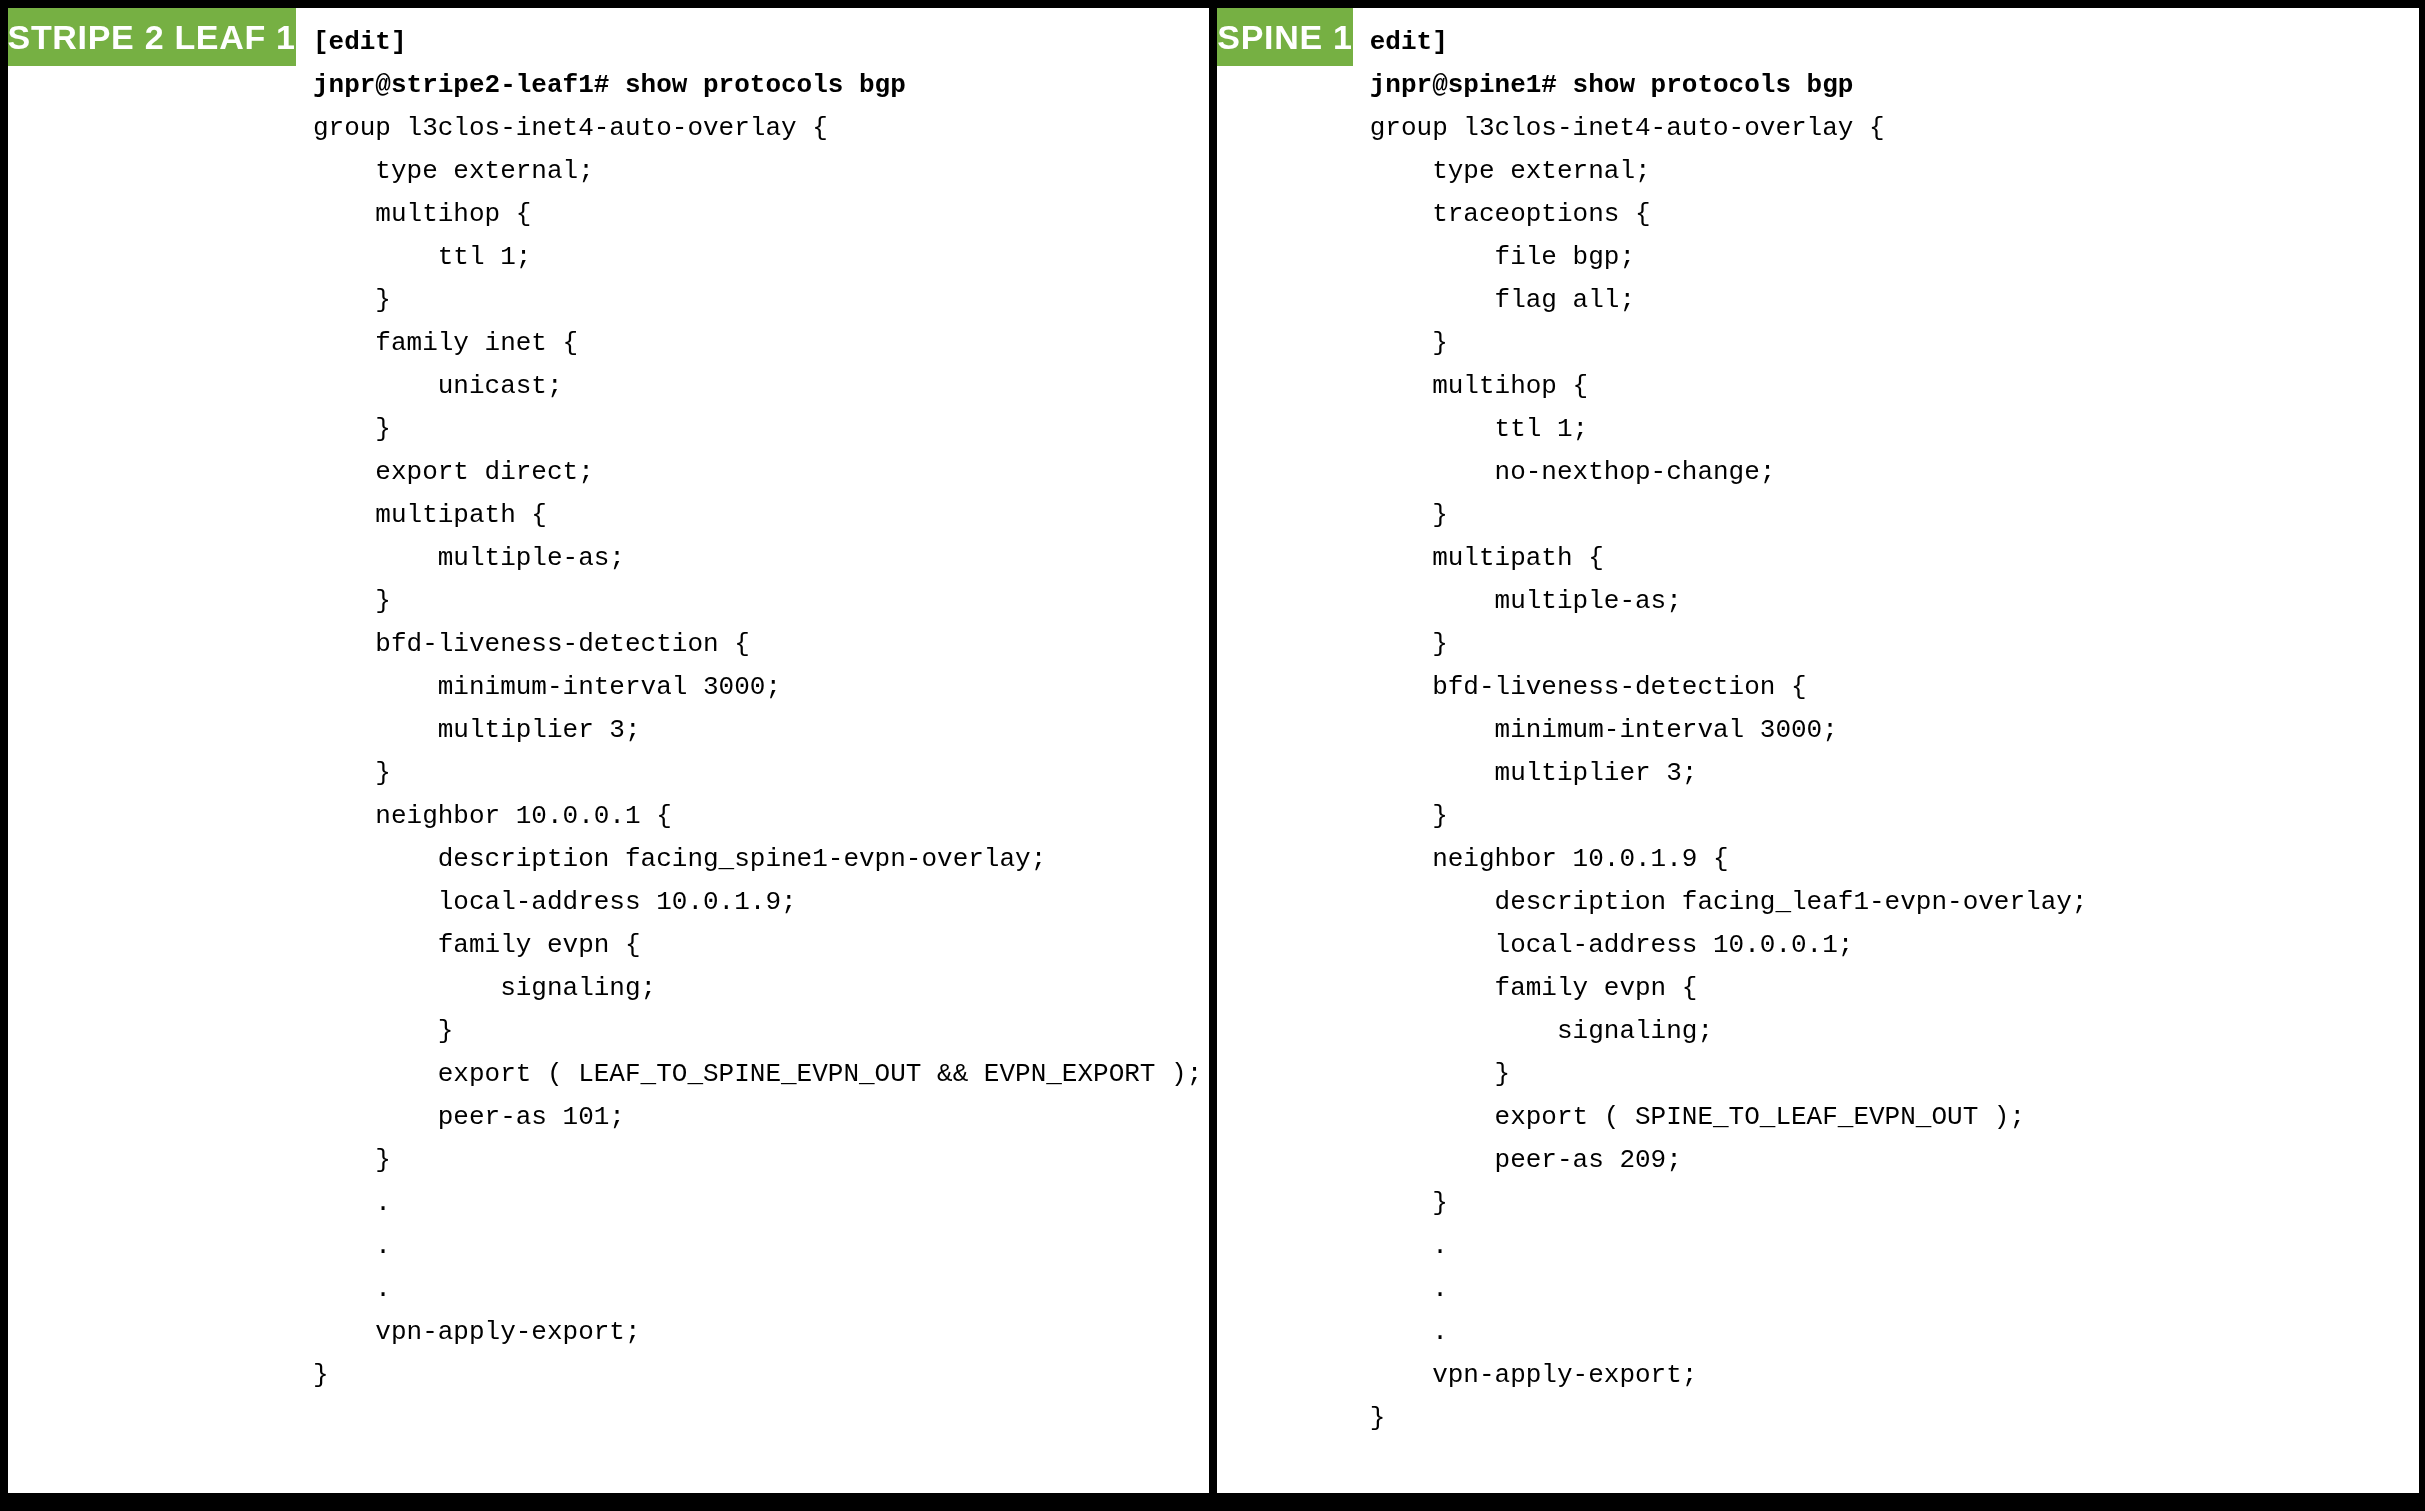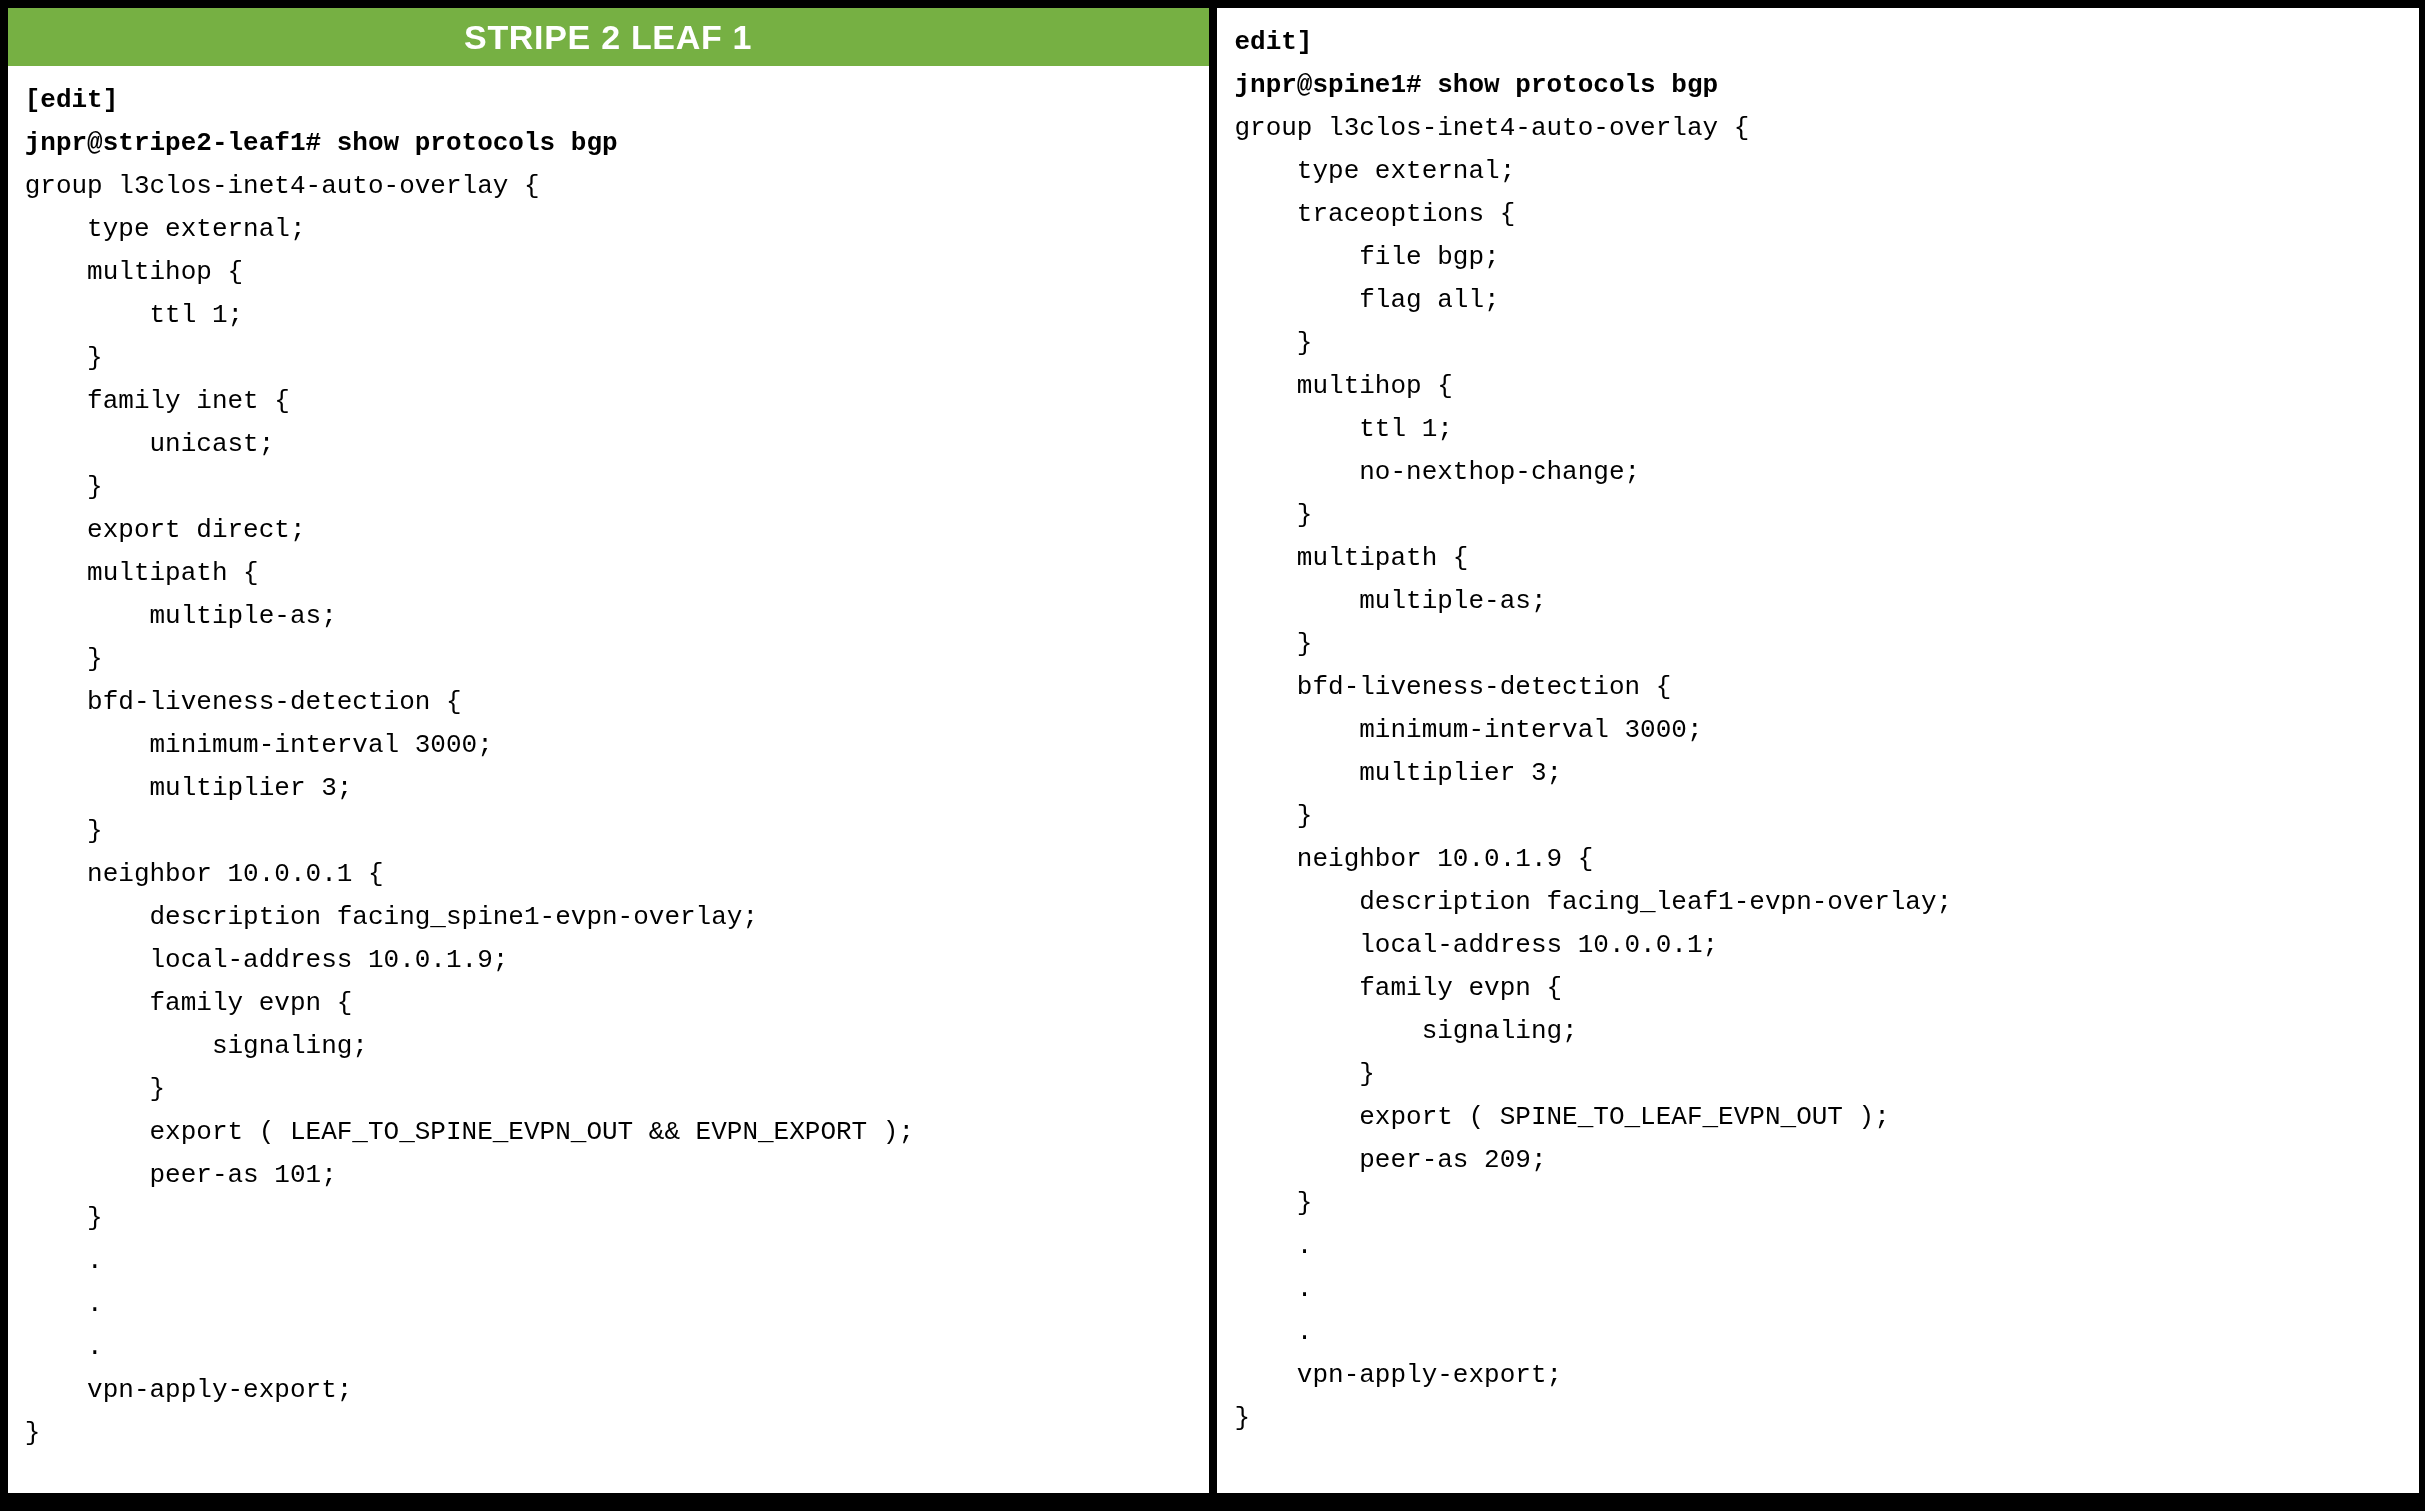--- a/index.html
+++ b/index.html
@@ -16,21 +16,21 @@
     padding: 6.5px 6.5px 17px 6.5px;
     display: flex;
     gap: 6.5px;
   }
   .panel {
     flex: 1 1 0;
     background: #ffffff;
     border: 1.3px solid #000000;
     box-sizing: border-box;
     display: flex;
-    flex-direction: column;
+    flex-direction: row;
     overflow: hidden;
   }
   .panel-header {
     background: #76b043;
     color: #ffffff;
     font-family: "Liberation Sans", sans-serif;
     font-weight: bold;
     font-size: 34px;
     text-align: center;
     line-height: 58px;
@@ -60,17 +60,18 @@
 <body>
 
 <div class="frame">
 
   <section class="panel">
     <header class="panel-header">STRIPE 2 LEAF 1</header>
     <div class="code"><div class="code-line bold">[edit]</div><div class="code-line bold">jnpr@stripe2-leaf1# show protocols bgp</div><div class="code-line">group l3clos-inet4-auto-overlay {</div><div class="code-line">    type external;</div><div class="code-line">    multihop {</div><div class="code-line">        ttl 1;</div><div class="code-line">    }</div><div class="code-line">    family inet {</div><div class="code-line">        unicast;</div><div class="code-line">    }</div><div class="code-line">    export direct;</div><div class="code-line">    multipath {</div><div class="code-line">        multiple-as;</div><div class="code-line">    }</div><div class="code-line">    bfd-liveness-detection {</div><div class="code-line">        minimum-interval 3000;</div><div class="code-line">        multiplier 3;</div><div class="code-line">    }</div><div class="code-line">    neighbor 10.0.0.1 {</div><div class="code-line">        description facing_spine1-evpn-overlay;</div><div class="code-line">        local-address 10.0.1.9;</div><div class="code-line">        family evpn {</div><div class="code-line">            signaling;</div><div class="code-line">        }</div><div class="code-line">        export ( LEAF_TO_SPINE_EVPN_OUT &amp;&amp; EVPN_EXPORT );</div><div class="code-line">        peer-as 101;</div><div class="code-line">    }</div><div class="code-line">    .</div><div class="code-line">    .</div><div class="code-line">    .</div><div class="code-line">    vpn-apply-export;</div><div class="code-line">}</div></div>
   </section>
 
   <section class="panel">
+    <header class="panel-header">SPINE 1</header>
     <div class="code"><div class="code-line bold">edit]</div><div class="code-line bold">jnpr@spine1# show protocols bgp</div><div class="code-line">group l3clos-inet4-auto-overlay {</div><div class="code-line">    type external;</div><div class="code-line">    traceoptions {</div><div class="code-line">        file bgp;</div><div class="code-line">        flag all;</div><div class="code-line">    }</div><div class="code-line">    multihop {</div><div class="code-line">        ttl 1;</div><div class="code-line">        no-nexthop-change;</div><div class="code-line">    }</div><div class="code-line">    multipath {</div><div class="code-line">        multiple-as;</div><div class="code-line">    }</div><div class="code-line">    bfd-liveness-detection {</div><div class="code-line">        minimum-interval 3000;</div><div class="code-line">        multiplier 3;</div><div class="code-line">    }</div><div class="code-line">    neighbor 10.0.1.9 {</div><div class="code-line">        description facing_leaf1-evpn-overlay;</div><div class="code-line">        local-address 10.0.0.1;</div><div class="code-line">        family evpn {</div><div class="code-line">            signaling;</div><div class="code-line">        }</div><div class="code-line">        export ( SPINE_TO_LEAF_EVPN_OUT );</div><div class="code-line">        peer-as 209;</div><div class="code-line">    }</div><div class="code-line">    .</div><div class="code-line">    .</div><div class="code-line">    .</div><div class="code-line">    vpn-apply-export;</div><div class="code-line">}</div></div>
   </section>
 
 </div>
 
 
 </body></html>

